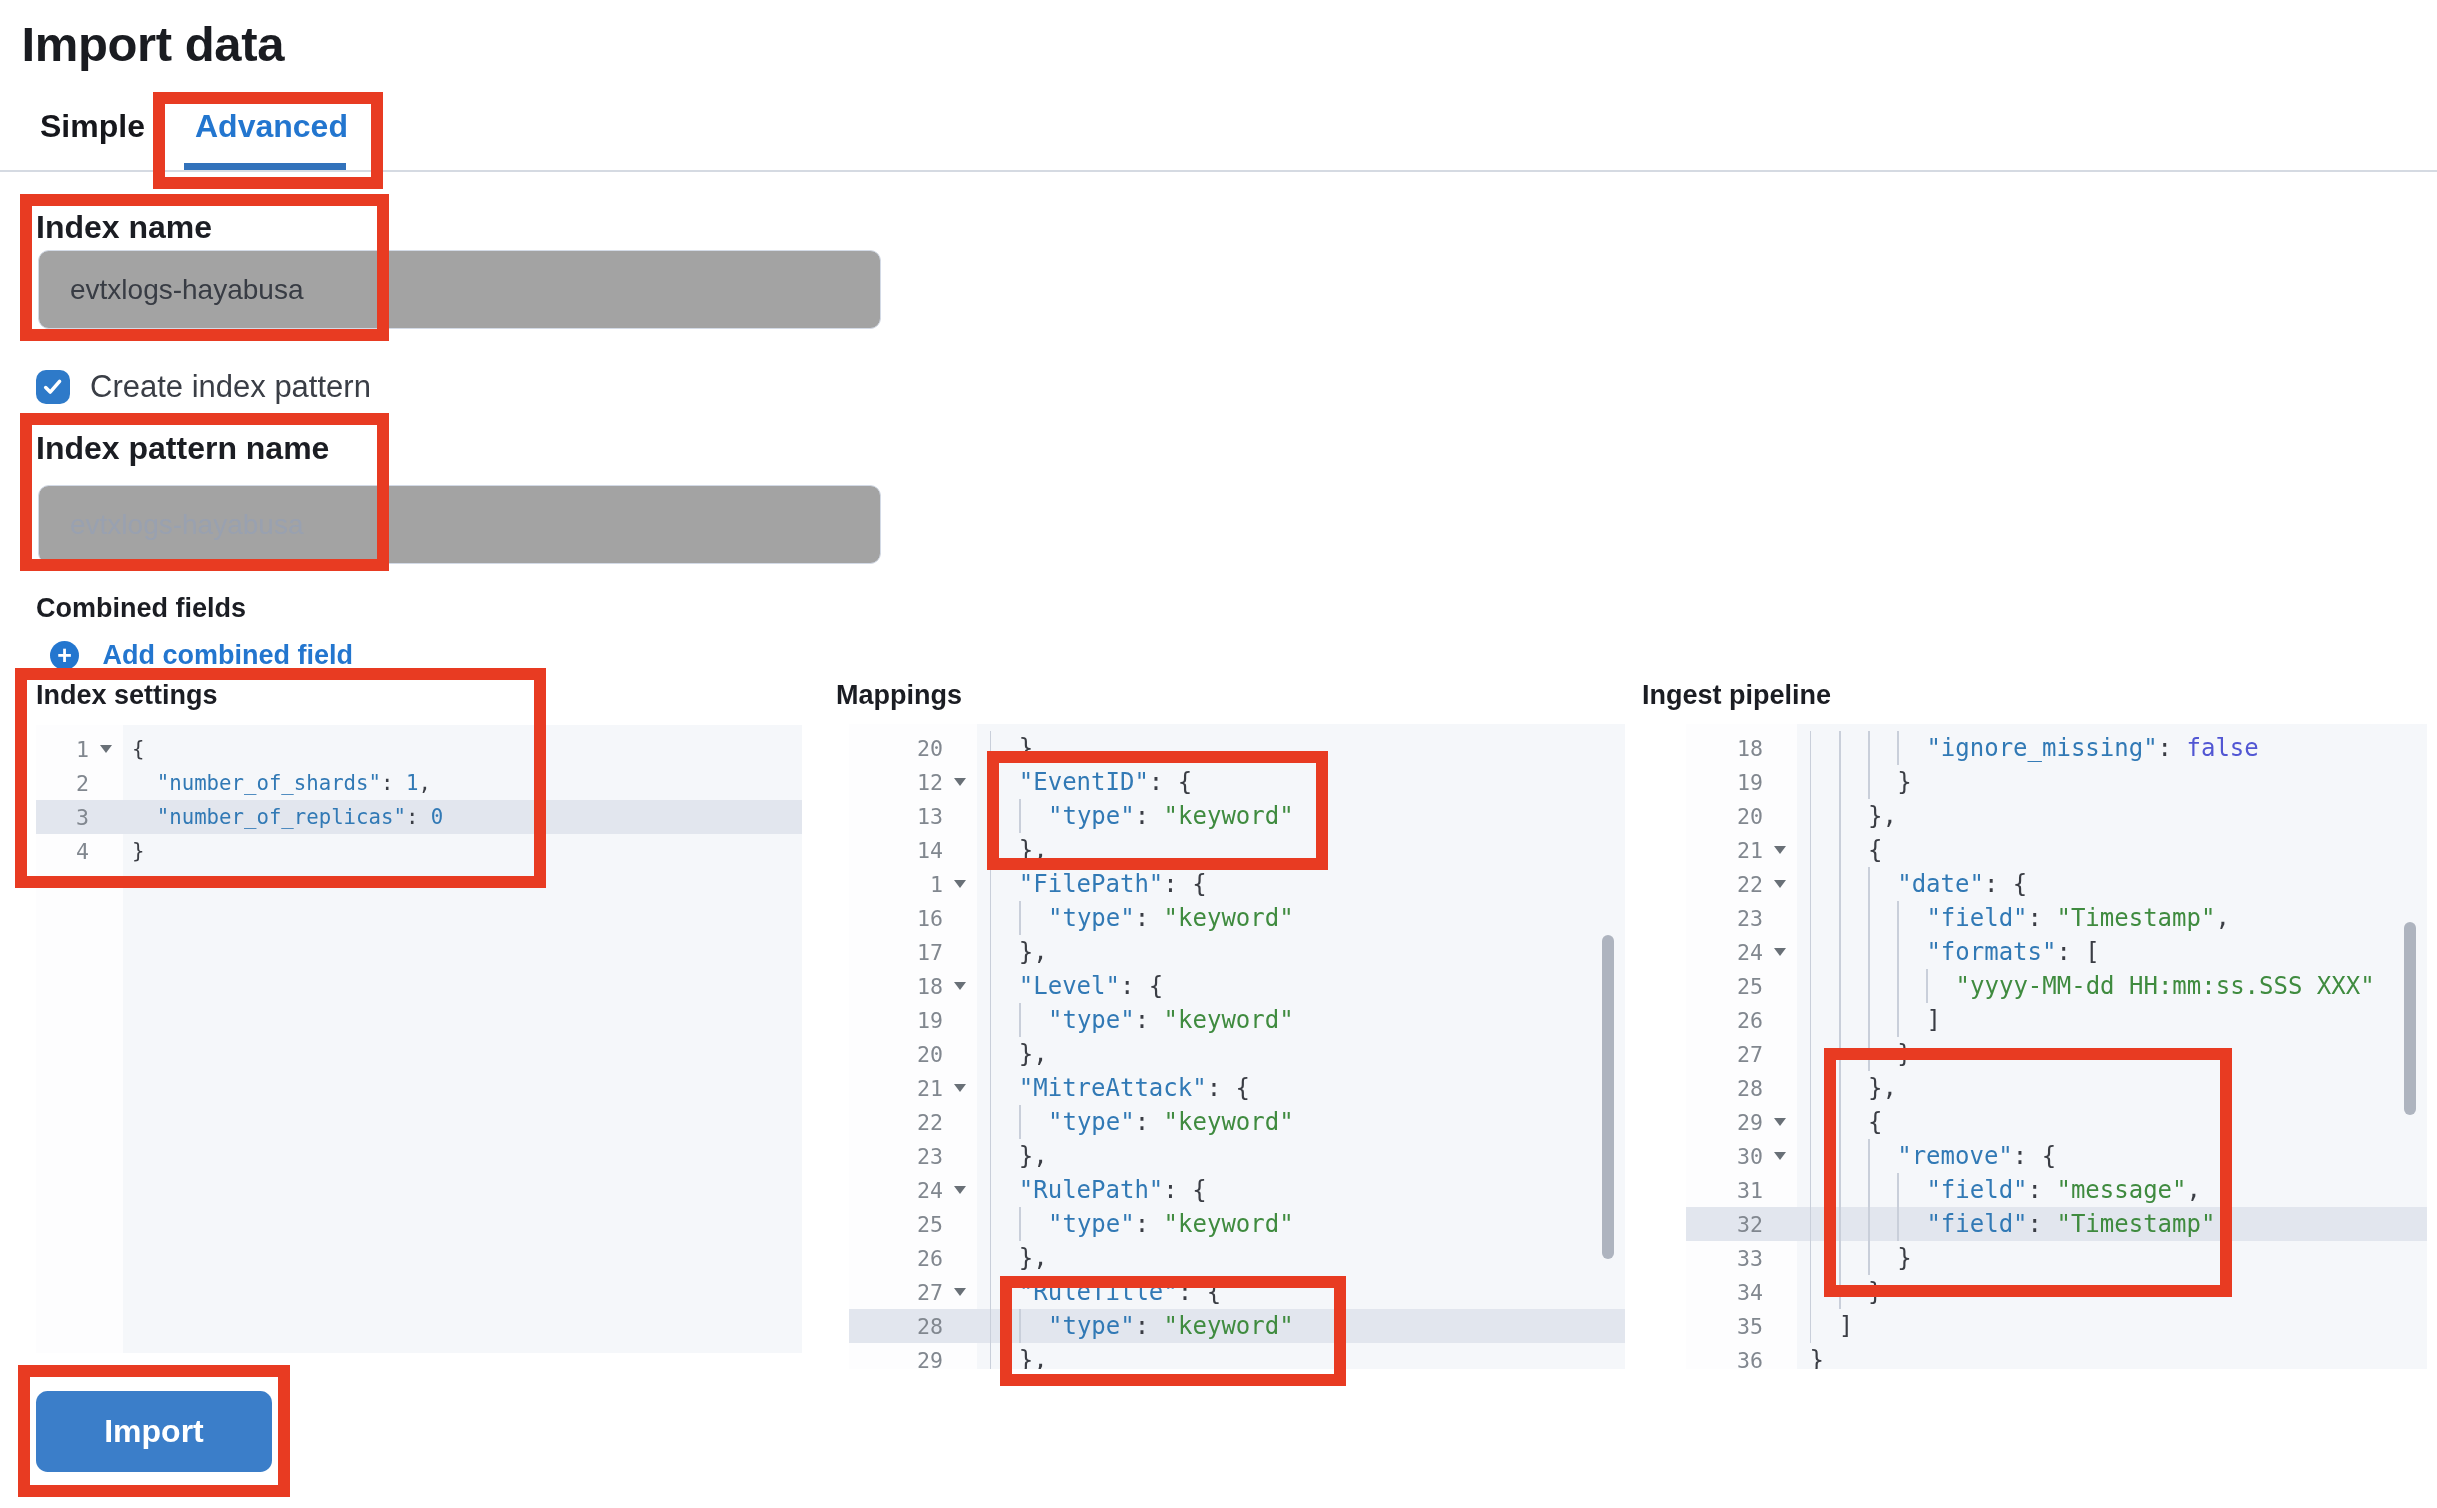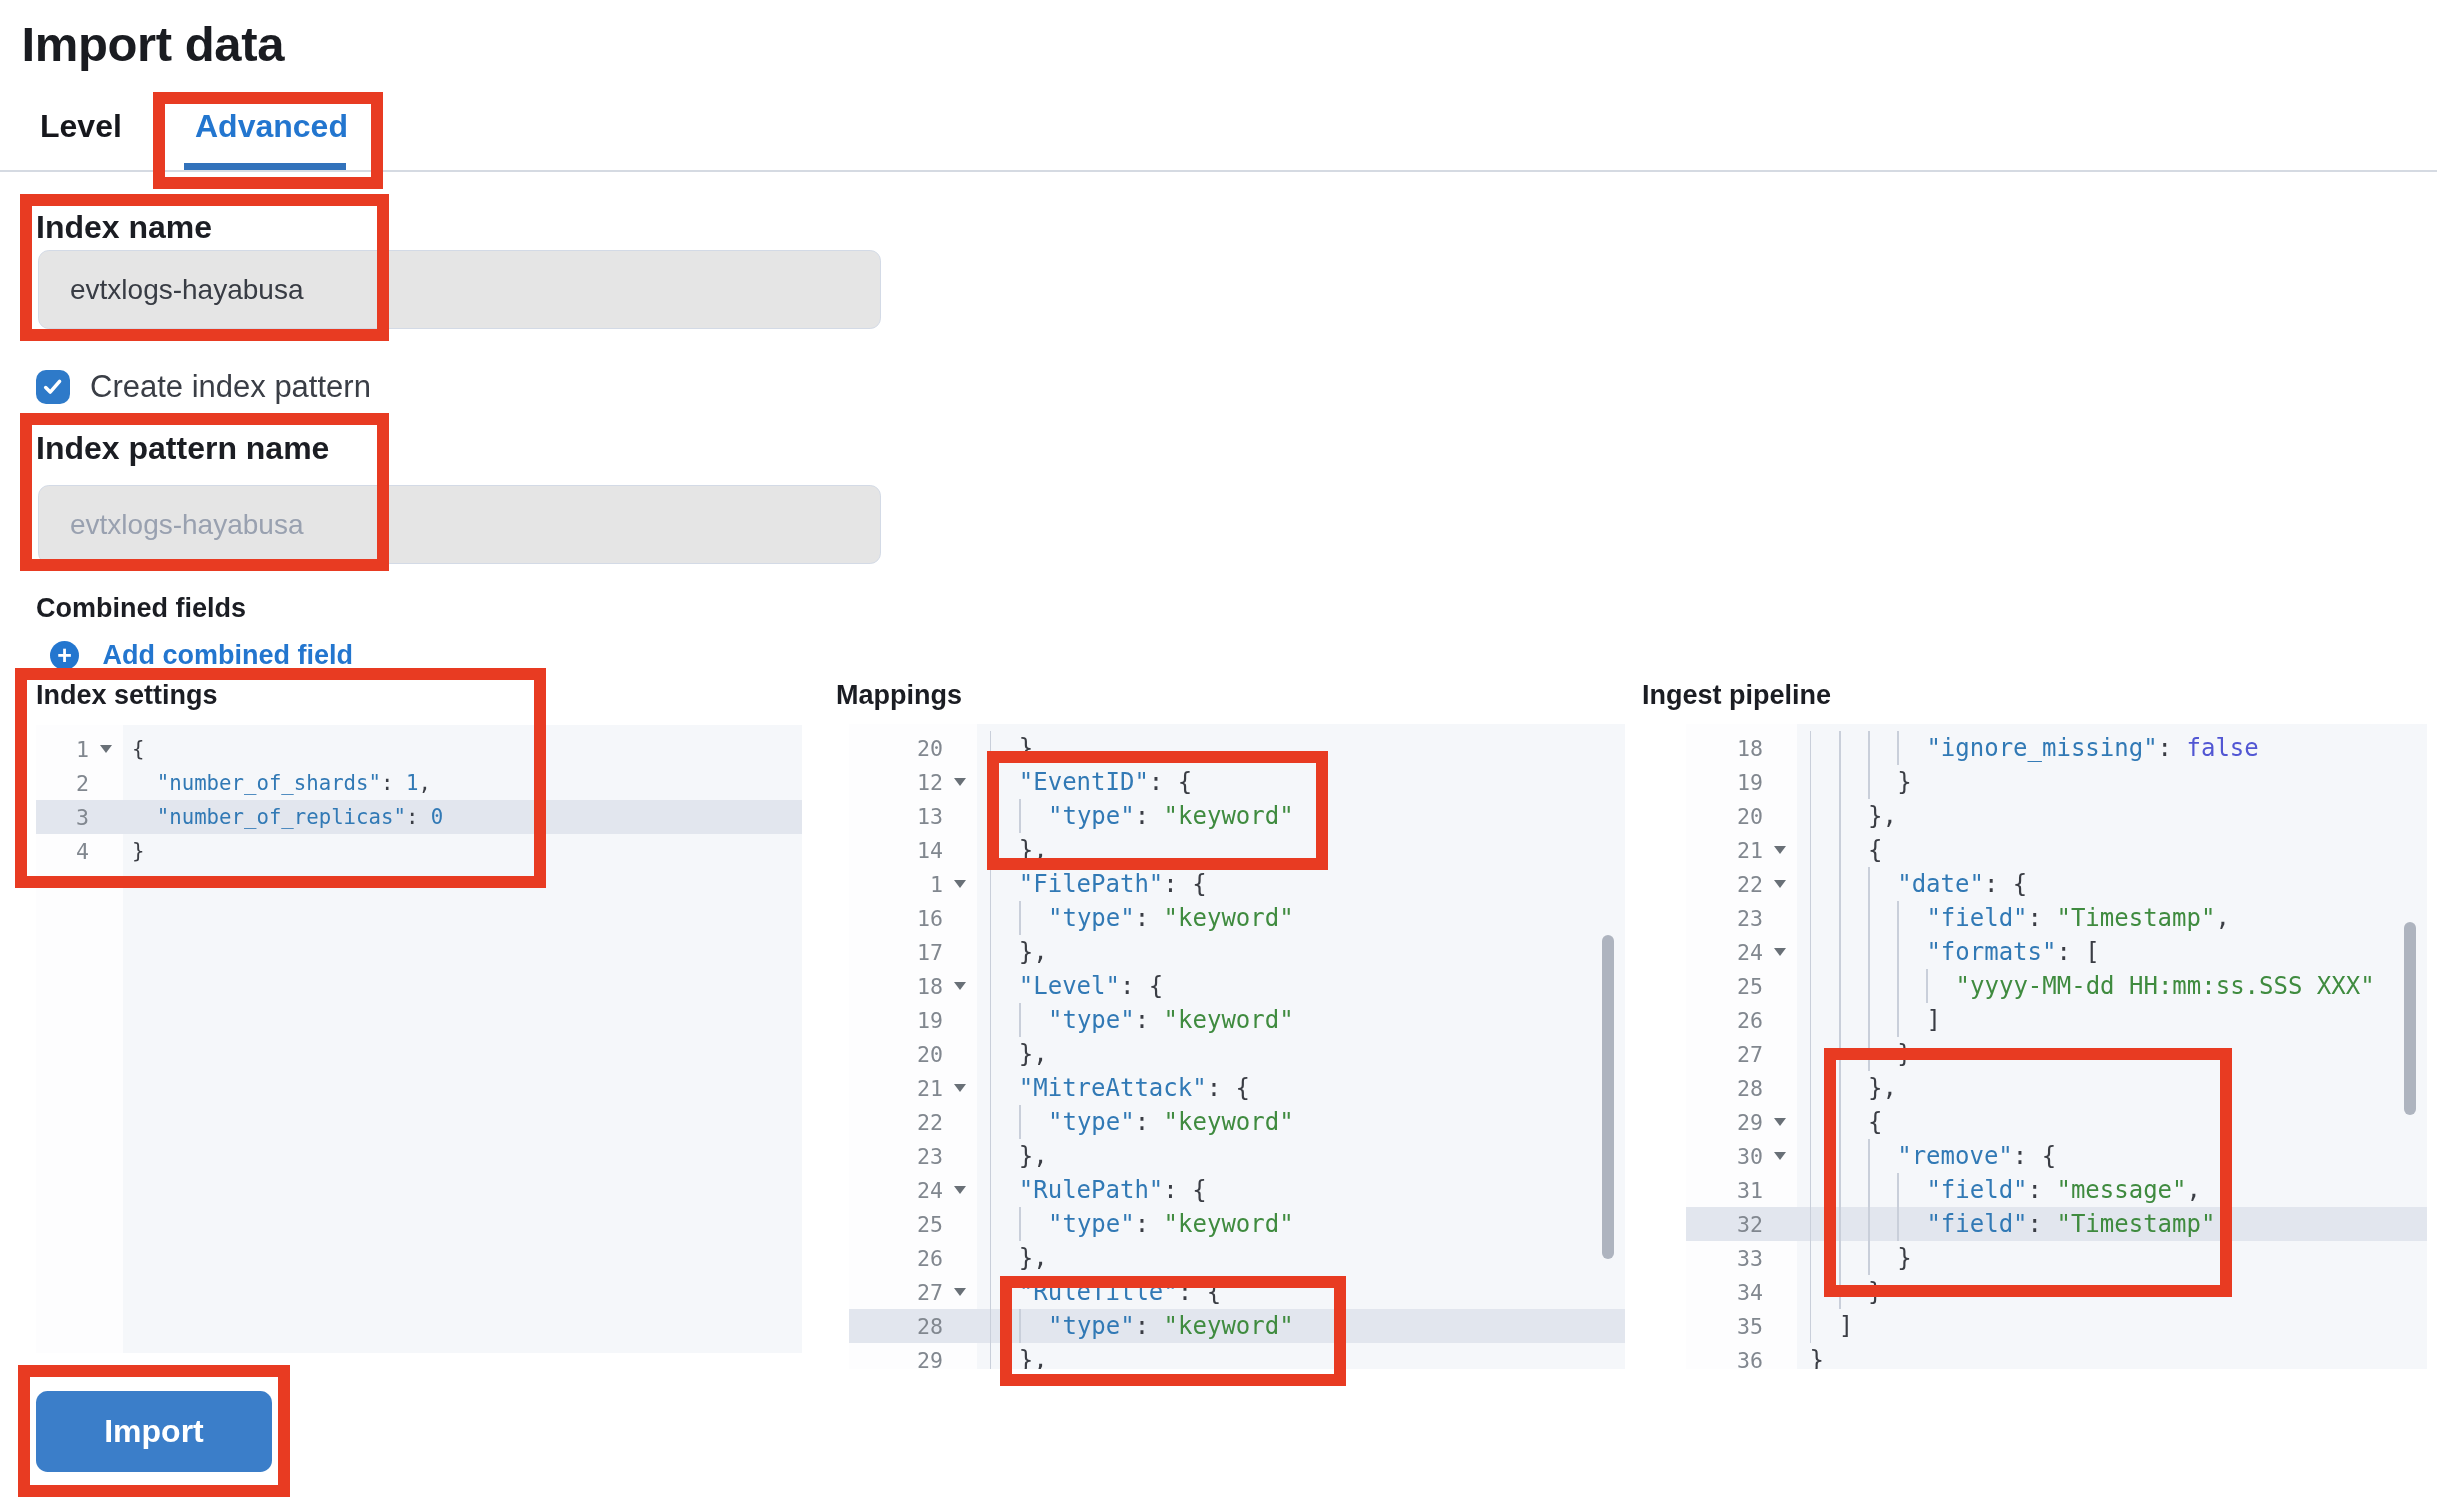--- a/index.html
+++ b/index.html
@@ -17,21 +17,21 @@
   .tab-underline{left:184px;top:163px;width:162px;height:9px;background:#3272bb;}
   .divider{left:0;top:170px;width:2438px;height:1.8px;background:#d5dae2;}
 
   
   .field-label{font-size:32px;font-weight:700;color:#1b1d23;}
   .lbl-index-name{left:36px;top:209px;}
   .lbl-index-pattern{left:36px;top:430px;}
   .lbl-combined{left:36px;top:593px;font-size:27px;}
   .txt-input{
     left:38px;width:843px;height:79px;border:1.8px solid #d3dae6;border-radius:10.8px;
-    background:#e5e5e5;font-family:"Liberation Sans",sans-serif;font-size:28px;color:#383c44;
+    background:#a3a3a3;font-family:"Liberation Sans",sans-serif;font-size:28px;color:#383c44;
     padding:0 31px;box-sizing:border-box;outline:none;
   }
   .txt-input::placeholder{color:#99a1b0;}
   .inp-index-name{top:250px;}
   .inp-index-pattern{top:485px;}
 
   .checkbox-row{left:36px;top:369px;display:flex;align-items:center;gap:20px;}
   .checkbox{width:34px;height:34px;border-radius:10px;background:#2e7ac9;display:flex;align-items:center;justify-content:center;cursor:pointer;}
   .checkbox svg{width:23.4px;height:23.4px;}
   .checkbox-label{font-size:31px;color:#3a3e46;}
@@ -78,21 +78,21 @@
   }
 
   
   .redbox{border:12.6px solid #e83b22;box-sizing:border-box;pointer-events:none;}
 </style>
 </head>
 <body>
 
 <div class="abs page-title">Import data</div>
 
-<div class="abs tab tab-simple">Level</div>
+<div class="abs tab tab-simple">Simple</div>
 <div class="abs tab tab-advanced">Advanced</div>
 <div class="abs tab-underline"></div>
 <div class="abs divider"></div>
 
 <div class="abs field-label lbl-index-name">Index name</div>
 <input class="abs txt-input inp-index-name" value="evtxlogs-hayabusa" style="">
 
 <div class="abs checkbox-row">
   <span class="checkbox">
     <svg viewBox="0 0 16 16">

